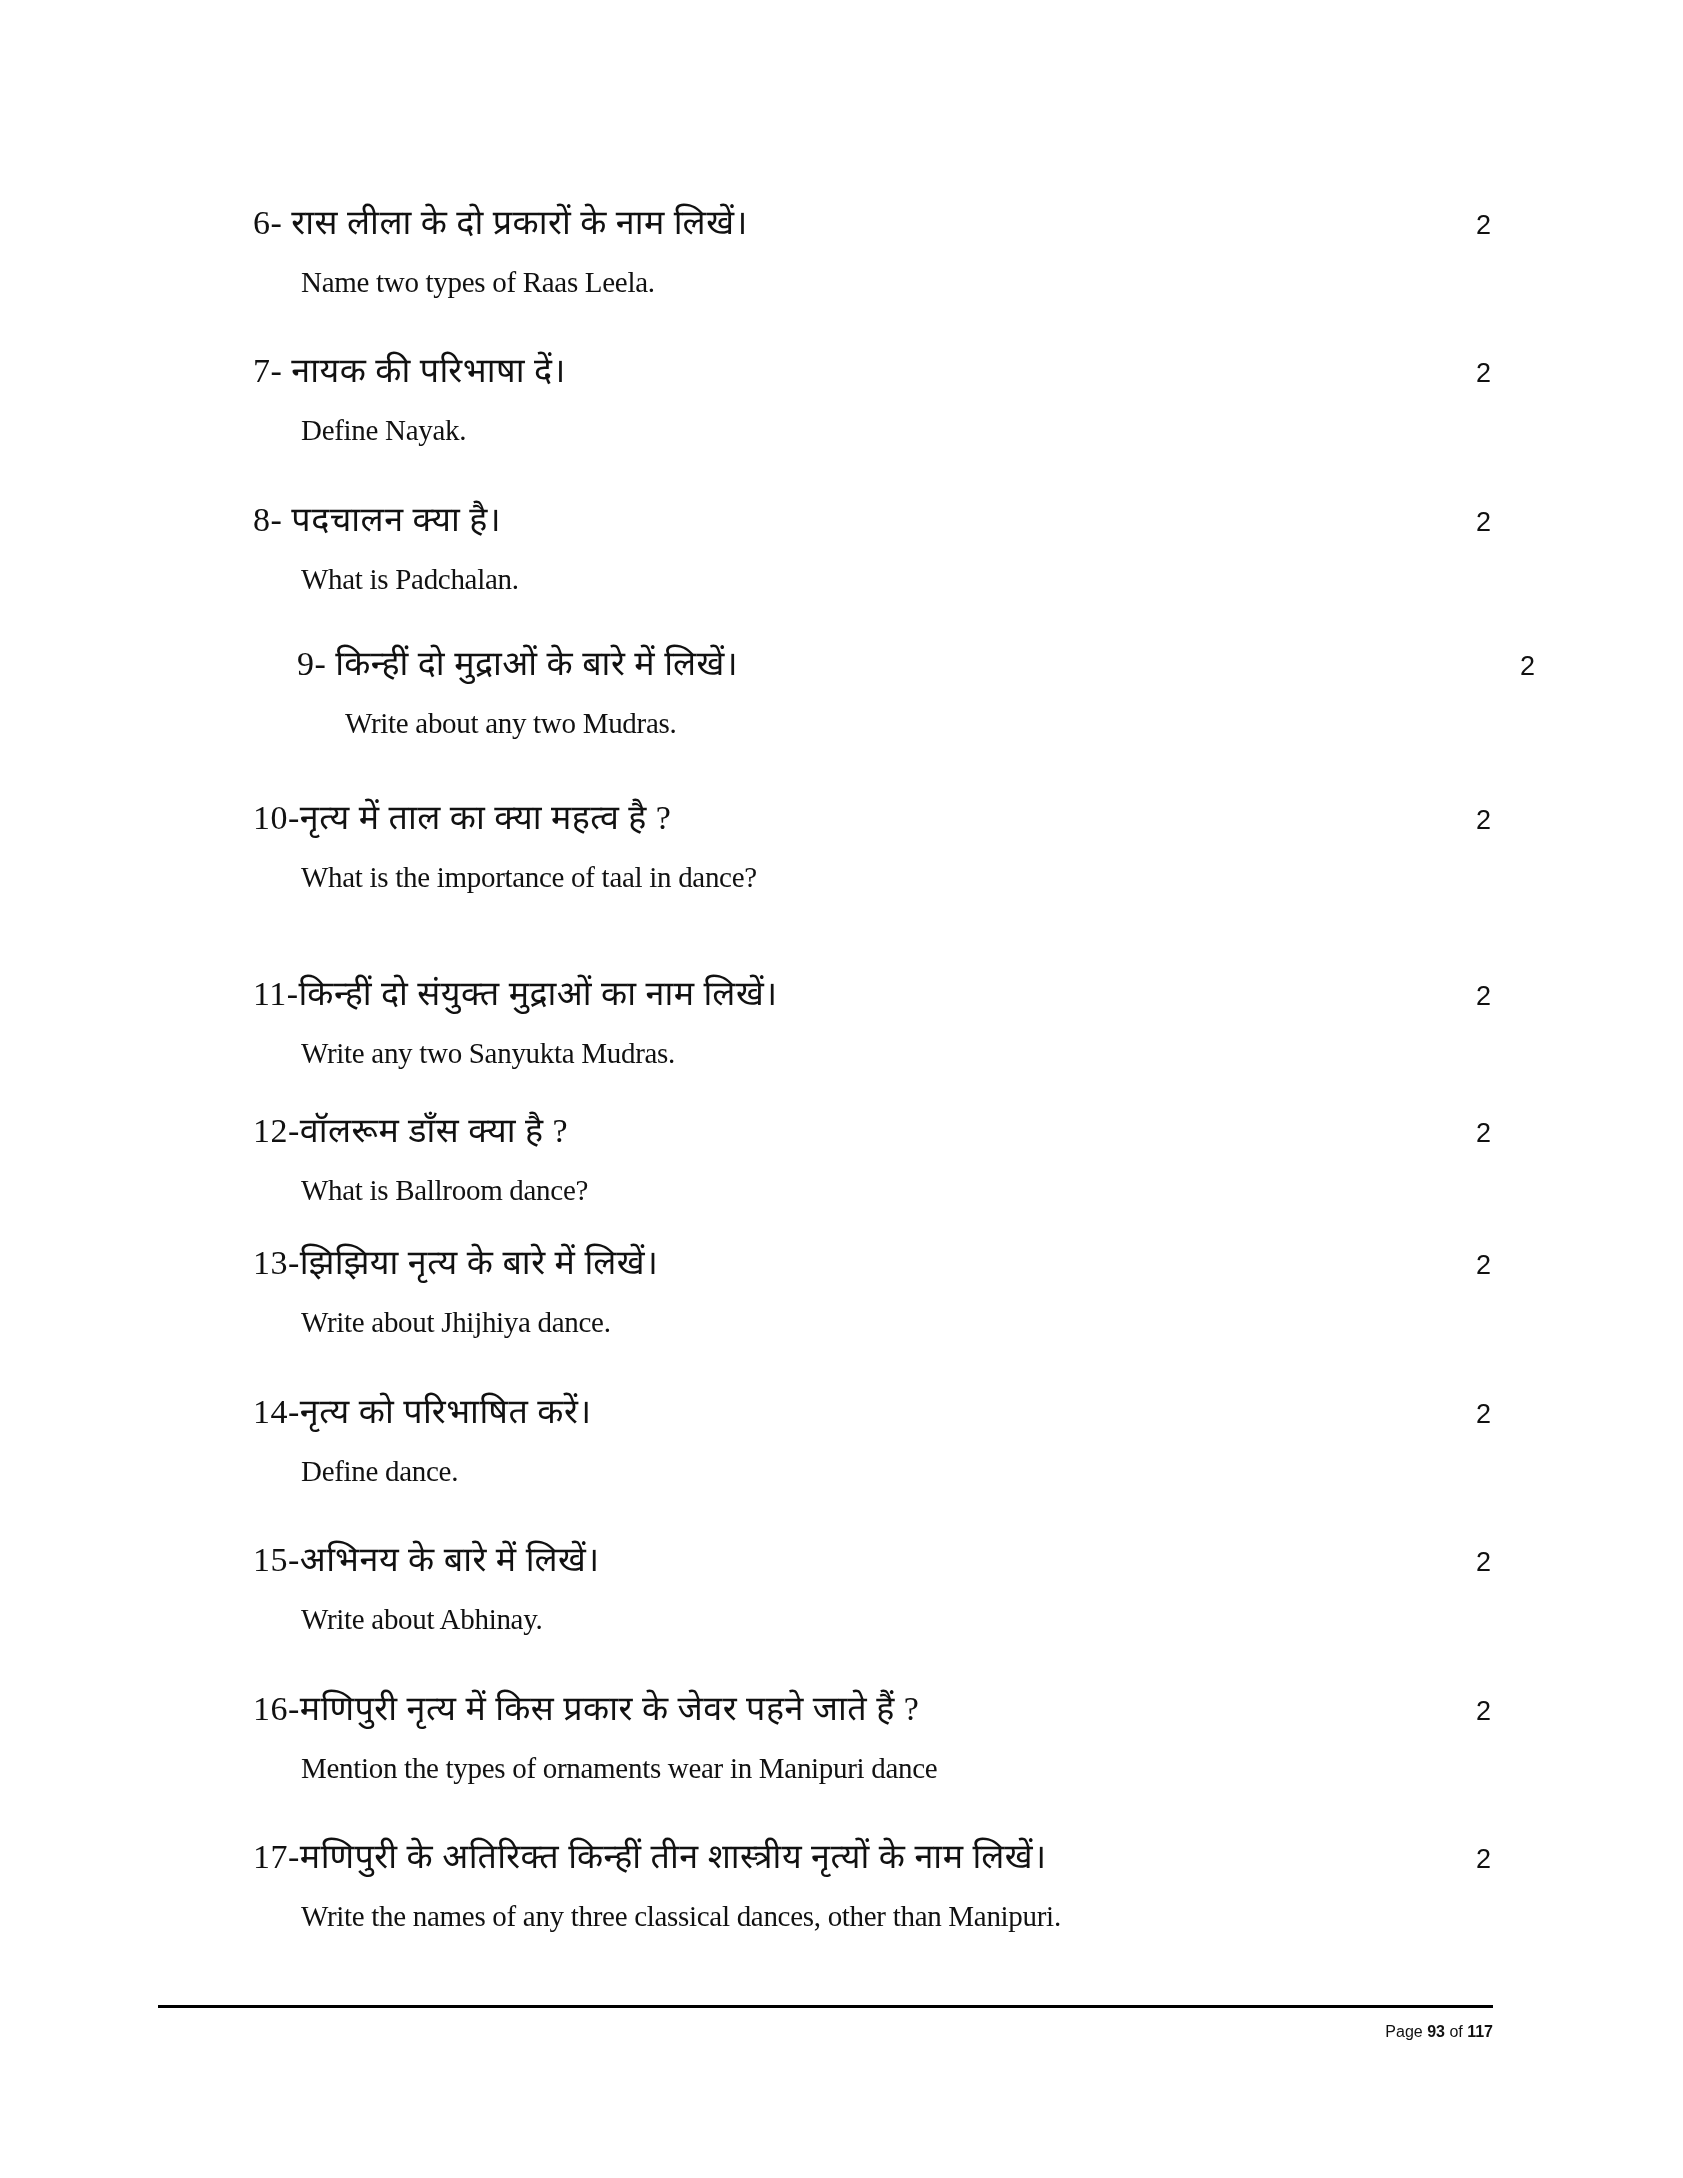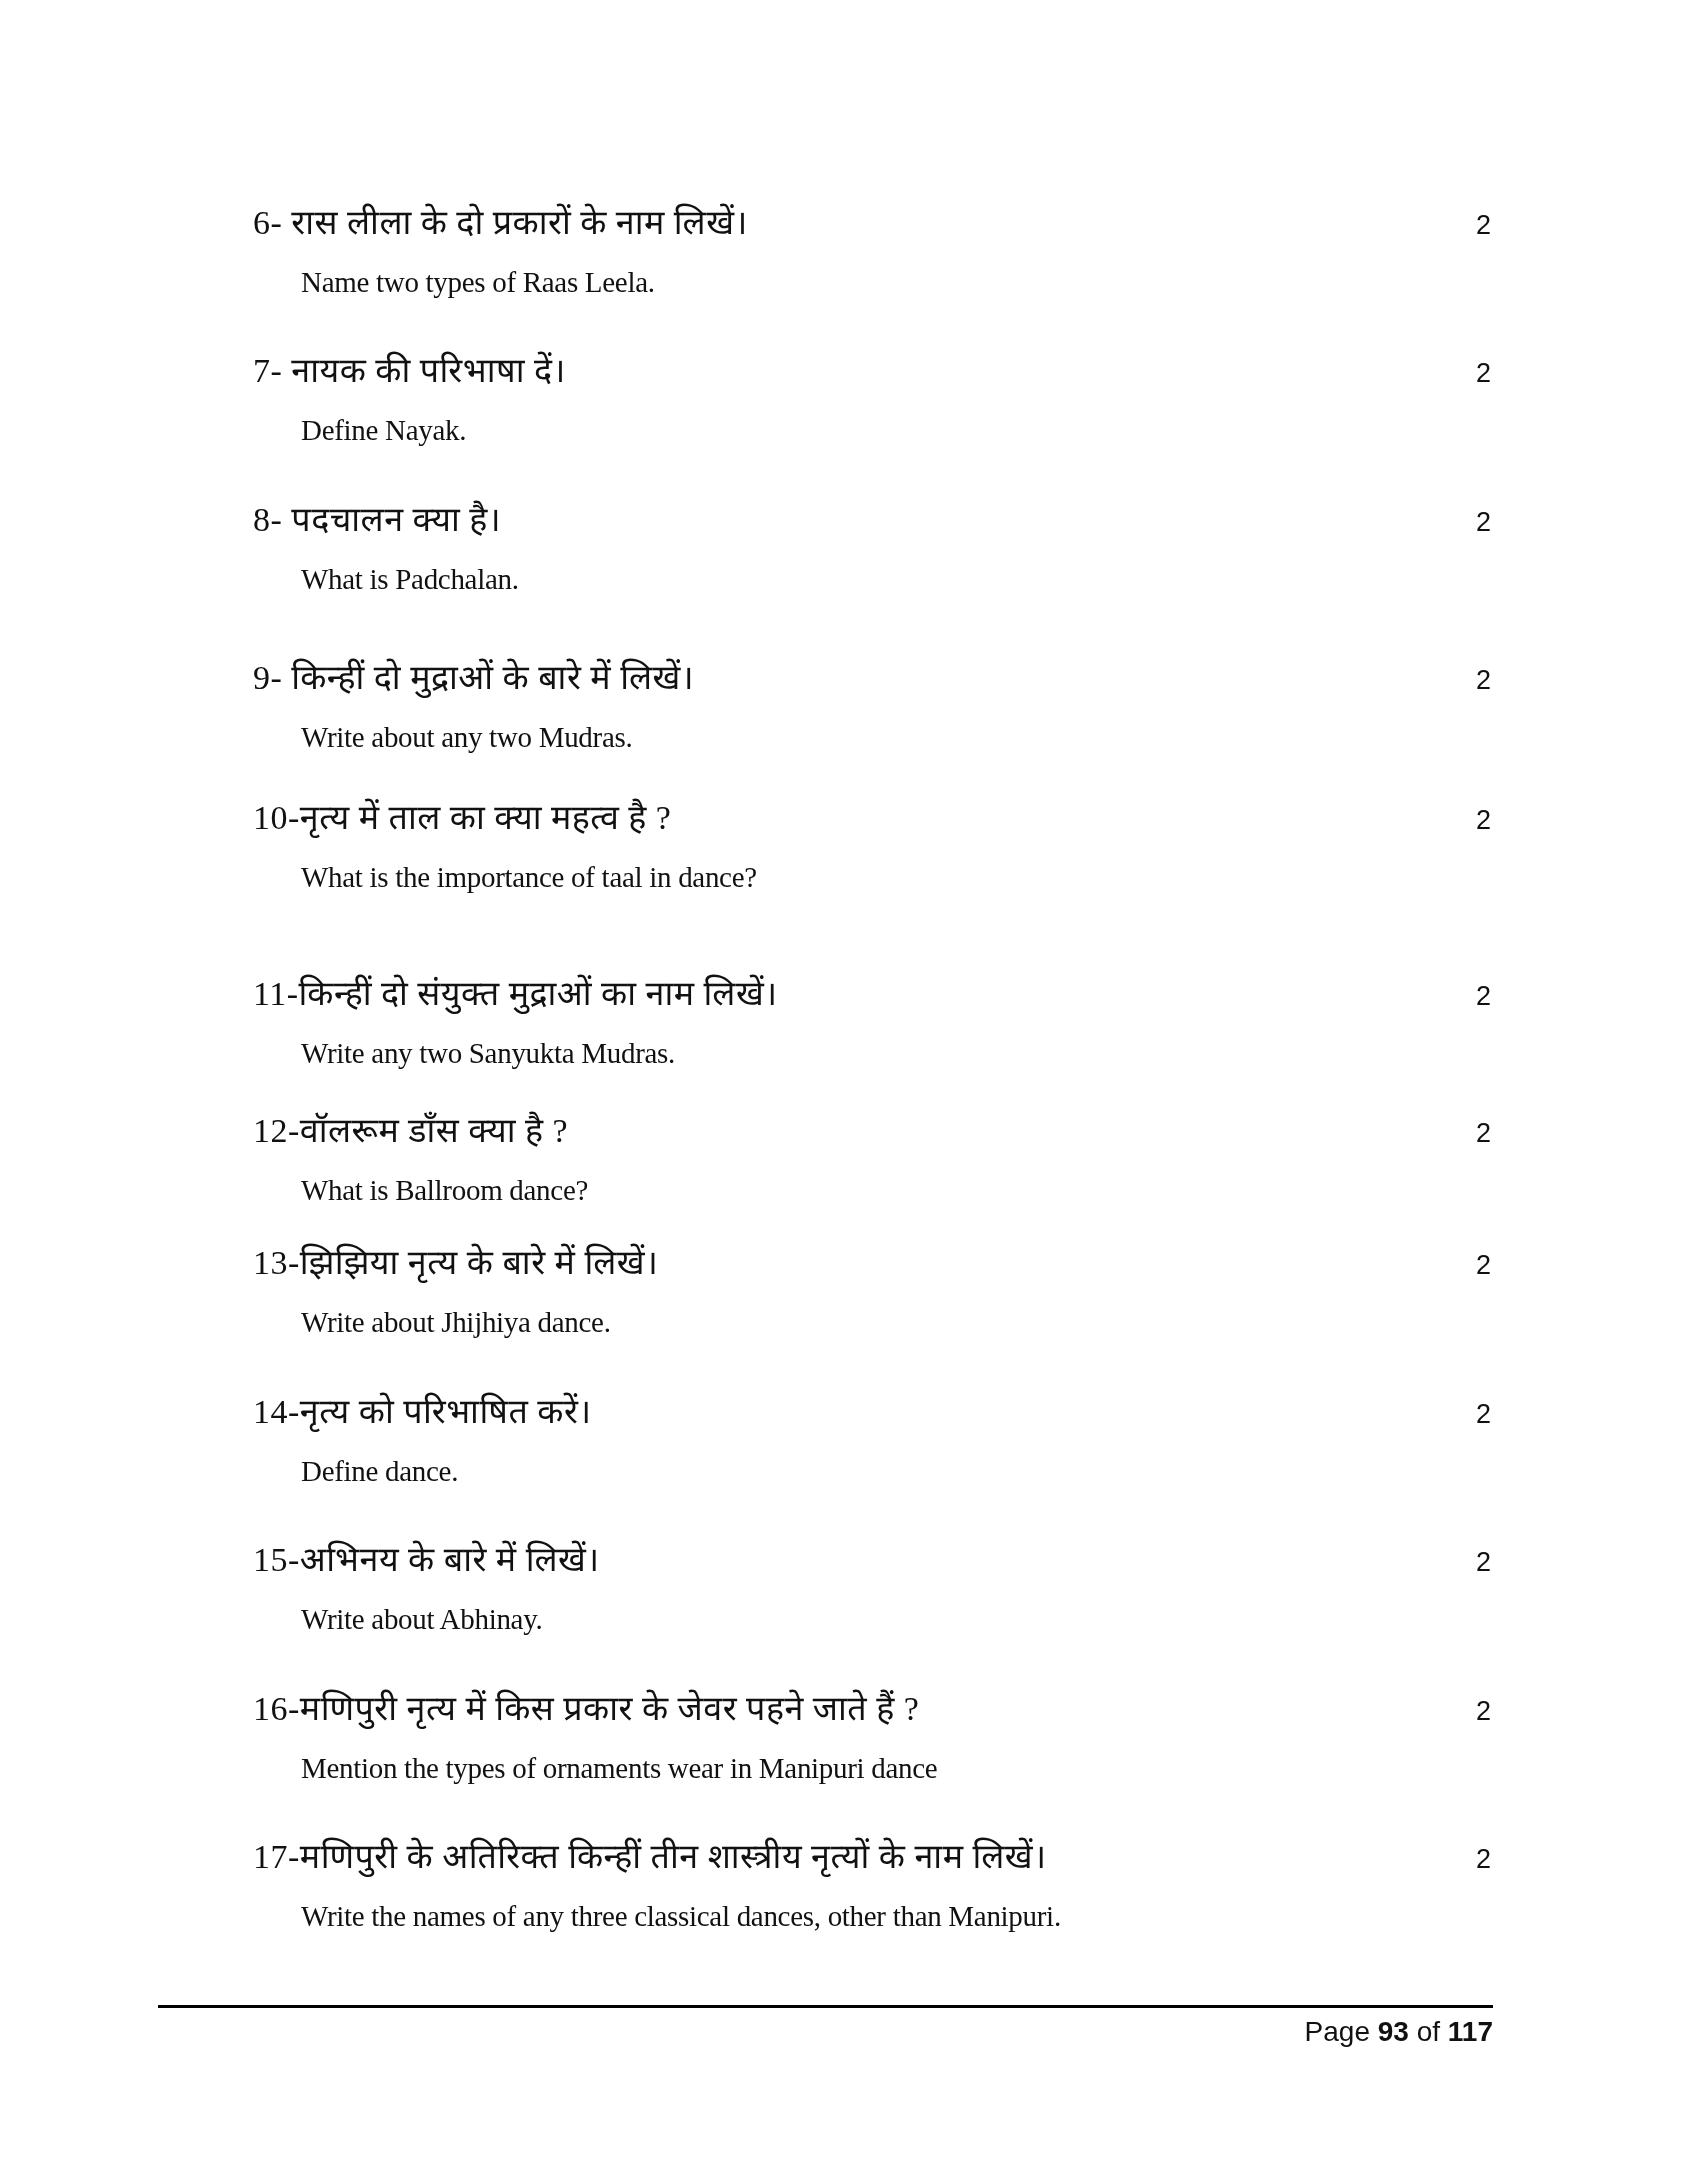--- a/index.html
+++ b/index.html
@@ -67,21 +67,21 @@
       top: 2005px;
       width: 1335px;
       height: 3px;
       background: #000000;
     }
     .footer-page {
       position: absolute;
       right: 190px;
       top: 2016px;
       font-family: "Liberation Sans", "DejaVu Sans", sans-serif;
-      font-size: 28px;
+      font-size: 16px;
       line-height: 32px;
       color: #111111;
       white-space: nowrap;
       margin-left: 36px;
     }
     .footer-page b {
       font-weight: bold;
     }
   </style>
 </head>
@@ -100,21 +100,21 @@
     <div class="q-english">Define Nayak.</div>
     <div class="q-marks">2</div>
   </div>
 
   <div class="question" style="top:500px;">
     <div class="q-hindi"><span class="q-number">8- </span><span>पदचालन क्या है।</span></div>
     <div class="q-english">What is Padchalan.</div>
     <div class="q-marks">2</div>
   </div>
 
-  <div class="question" style="top:658px;">
+  <div class="question" style="top:644px;margin-left:44px;">
     <div class="q-hindi"><span class="q-number">9- </span><span>किन्हीं दो मुद्राओं के बारे में लिखें।</span></div>
     <div class="q-english">Write about any two Mudras.</div>
     <div class="q-marks">2</div>
   </div>
 
   <div class="question" style="top:798px;">
     <div class="q-hindi"><span class="q-number">10-</span><span>नृत्य में ताल का क्या महत्व है ?</span></div>
     <div class="q-english">What is the importance of taal in dance?</div>
     <div class="q-marks">2</div>
   </div>

